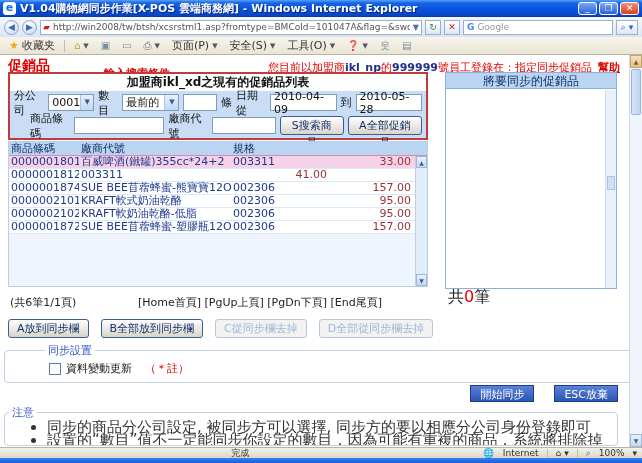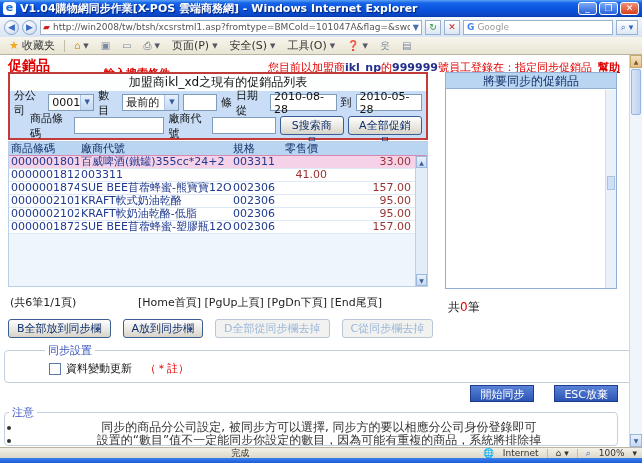--- a/index.html
+++ b/index.html
@@ -58,21 +58,21 @@
   .status-line { position:absolute; right:22px; top:5px; font-size:11px; color:#e00000; white-space:nowrap; }
   .status-line .idcode { color:#24308c; font-weight:bold; }
   .status-line a.help { color:#e00000; font-weight:bold; text-decoration:underline; margin-left:6px; }
 
   .annotation { position:absolute; left:104px; top:11px; color:#e00000; font-size:11px; font-weight:bold; }
   .anno-arrow { position:absolute; left:30px; top:18px; }
 
   
   .search-panel { position:absolute; left:8px; top:17px; width:420px; height:68px;
     border:2px solid #c23b3b; background:#c9ddf6; }
-  .sp-header { height:17px; background:#fdfefe; text-align:center; font-size:12px; font-weight:normal; color:#111; line-height:17px; }
+  .sp-header { height:17px; background:#fdfefe; text-align:center; font-size:12px; font-weight:bold; color:#111; line-height:17px; }
   .sp-row { height:23px; display:flex; align-items:center; padding:0 4px; gap:4px; font-size:11px; color:#111; }
   .xp-select { background:#fff; border:1px solid #7f9db9; height:17px; display:flex; align-items:center; font-size:11px; padding-left:3px; }
   .xp-select .arrow { width:14px; height:15px; margin-left:auto; background:linear-gradient(#e7f0fc,#c2d8f2);
     border-left:1px solid #aac4e0; color:#335d9d; font-size:7px; text-align:center; line-height:15px; }
   .xp-input { background:#fff; border:1px solid #7f9db9; height:17px; font-size:11px; padding:0 3px; color:#111; display:flex; align-items:center; }
   .xp-btn { height:19px; border:1px solid #3a5e94; border-radius:3px; background:linear-gradient(180deg,#fefefe,#e8e6df 60%,#d8d4c8);
     font-size:11px; color:#10306e; padding:0 8px; line-height:17px; text-align:center; }
   .xp-btn.disabled { border-color:#b9c6d8; color:#9cb6d8; background:#f2f3f0; }
 
   
@@ -87,21 +87,21 @@
   .trow.sel { background:#f6d2e9; }
   .vscroll { position:absolute; right:0; top:14px; bottom:0; width:12px; background:#e3edf9; border-left:1px solid #bcd0e8; }
   .vscroll .sarrow { height:12px; background:linear-gradient(#e9f1fc,#c6d9f2); border:1px solid #9db8da;
     color:#3c5f98; font-size:6px; text-align:center; line-height:11px; }
   .vscroll .sarrow.down { position:absolute; bottom:0; left:0; right:0; }
   .vscroll .sarrow.up { position:absolute; top:0; left:0; right:0; }
 
   
   .pg-summary { position:absolute; left:10px; top:240px; font-size:11px; color:#222; }
   .pg-nav { position:absolute; left:138px; top:240px; font-size:11px; color:#222; }
-  .sync-count { position:absolute; left:448px; top:244px; font-size:12px; color:#222; }
+  .sync-count { position:absolute; left:448px; top:232px; font-size:16px; color:#222; }
   .sync-count .red { color:#e00000; }
 
   
   .sync-panel { position:absolute; left:445px; top:17px; width:172px; height:217px; border:1px solid #8fb0d4; background:#fff; }
   .sync-header { height:16px; background:#b9d5f1; text-align:center; font-size:12px; color:#15336b; line-height:16px; border-bottom:1px solid #8fb0d4; }
   .sync-body { position:absolute; top:17px; left:0; right:11px; bottom:0; background:#fff; }
   .sync-scroll { position:absolute; top:17px; right:0; bottom:0; width:11px; background:#eaf1fb; border-left:1px solid #cdddf0; }
   .sync-scroll .thumb { position:absolute; top:86px; left:1px; right:1px; height:14px; background:#cfe0f6; border:1px solid #a8c2e4; }
 
   
@@ -114,21 +114,21 @@
   .chk-row { display:flex; align-items:center; gap:5px; padding:3px 0 0 8px; font-size:11px; color:#111; }
   .checkbox { width:12px; height:12px; background:#fff; border:1px solid #5a7aa8; }
   .note-mark { color:#e00000; margin-left:8px; }
 
   .blue-btns { position:absolute; right:24px; top:330px; display:flex; gap:20px; }
   .blue-btn { height:17px; background:linear-gradient(180deg,#5a82d8,#2c55b4); color:#fff; font-size:11px;
     line-height:17px; padding:0 9px; border:1px solid #1c3c8c; }
 
   
   .notes { position:absolute; left:4px; top:350px; width:614px; height:41px; overflow:hidden; }
-  .notes ul { margin:1px 0 0 16px; font-size:12px; color:#333;text-align:center; }
+  .notes ul { margin:1px 0 0 42px; font-size:15px; color:#333; }
   .notes li { line-height:13px; white-space:nowrap; }
 
   
   .page-scroll { position:absolute; right:0; top:0; width:13px; height:392px; background:#f0f4fb; border-left:1px solid #cdd9ea; }
   .page-scroll .sarrow { position:absolute; left:0; right:0; height:13px; background:linear-gradient(#f3e2c4,#e3c08a);
     border:1px solid #c8a86a; color:#7a5a20; font-size:6px; text-align:center; line-height:12px; }
   .page-scroll .sarrow.up { top:0; }
   .page-scroll .sarrow.down { bottom:0; background:linear-gradient(#e9f1fc,#c6d9f2); border-color:#9db8da; color:#3c5f98; }
   .page-scroll .pthumb { position:absolute; left:1px; right:1px; top:14px; height:46px; background:linear-gradient(90deg,#d7e4f8,#bcd2f0); border:1px solid #98b5e0; border-radius:2px; }
 
@@ -242,40 +242,39 @@
           <span class="arrow">▼</span>
         </span>
         <span>數目</span>
         <span class="xp-select" style="width:62px">
           <span>最前的</span>
           <span class="arrow">▼</span>
         </span>
         <span class="xp-input" style="width:36px"></span>
         <span>條</span>
         <span>日期從</span>
-        <span class="xp-input" style="width:72px">2010-08-28</span>
+        <span class="xp-input" style="width:72px">2010-04-09</span>
         <span>到</span>
         <span class="xp-input" style="width:72px">2010-05-28</span>
       </div>
       <div class="sp-row">
         <span style="margin-left:16px">商品條碼</span>
         <span class="xp-input" style="width:100px"></span>
         <span>廠商代號</span>
         <span class="xp-input" style="width:70px"></span>
         <span class="xp-btn">S搜索商品</span>
         <span class="xp-btn">A全部促銷品</span>
       </div>
     </div>
 
     <div class="ptable">
       <div class="thead">
         <span>商品條碼</span>
         <span>廠商代號</span>
         <span>規格</span>
-        <span>零售價</span>
       </div>
       <div class="tbody">
         <div class="trow sel">
           <span>0000001801624</span>
             <span>百威啤酒(鐵罐)355cc*24+2</span>
             <span>003311</span>
             <span></span>
             <span class="price">33.00</span>
         </div>
         <div class="trow">
@@ -327,24 +326,24 @@
 
     <div class="sync-panel">
       <div class="sync-header">將要同步的促銷品</div>
       <div class="sync-body"></div>
       <div class="sync-scroll">
           <span class="thumb"></span>
         </div>
     </div>
 
     <div class="actions">
+      <span class="xp-btn">A放到同步欄</span>
       <span class="xp-btn">B全部放到同步欄</span>
-      <span class="xp-btn">A放到同步欄</span>
+      <span class="xp-btn disabled">C從同步欄去掉</span>
       <span class="xp-btn disabled">D全部從同步欄去掉</span>
-      <span class="xp-btn disabled">C從同步欄去掉</span>
     </div>
 
     <fieldset class="settings">
       <legend>同步設置</legend>
       <div class="chk-row">
         <span class="checkbox"></span>
         <span>資料變動更新</span>
         <span class="note-mark">（＊註）</span>
       </div>
     </fieldset>

